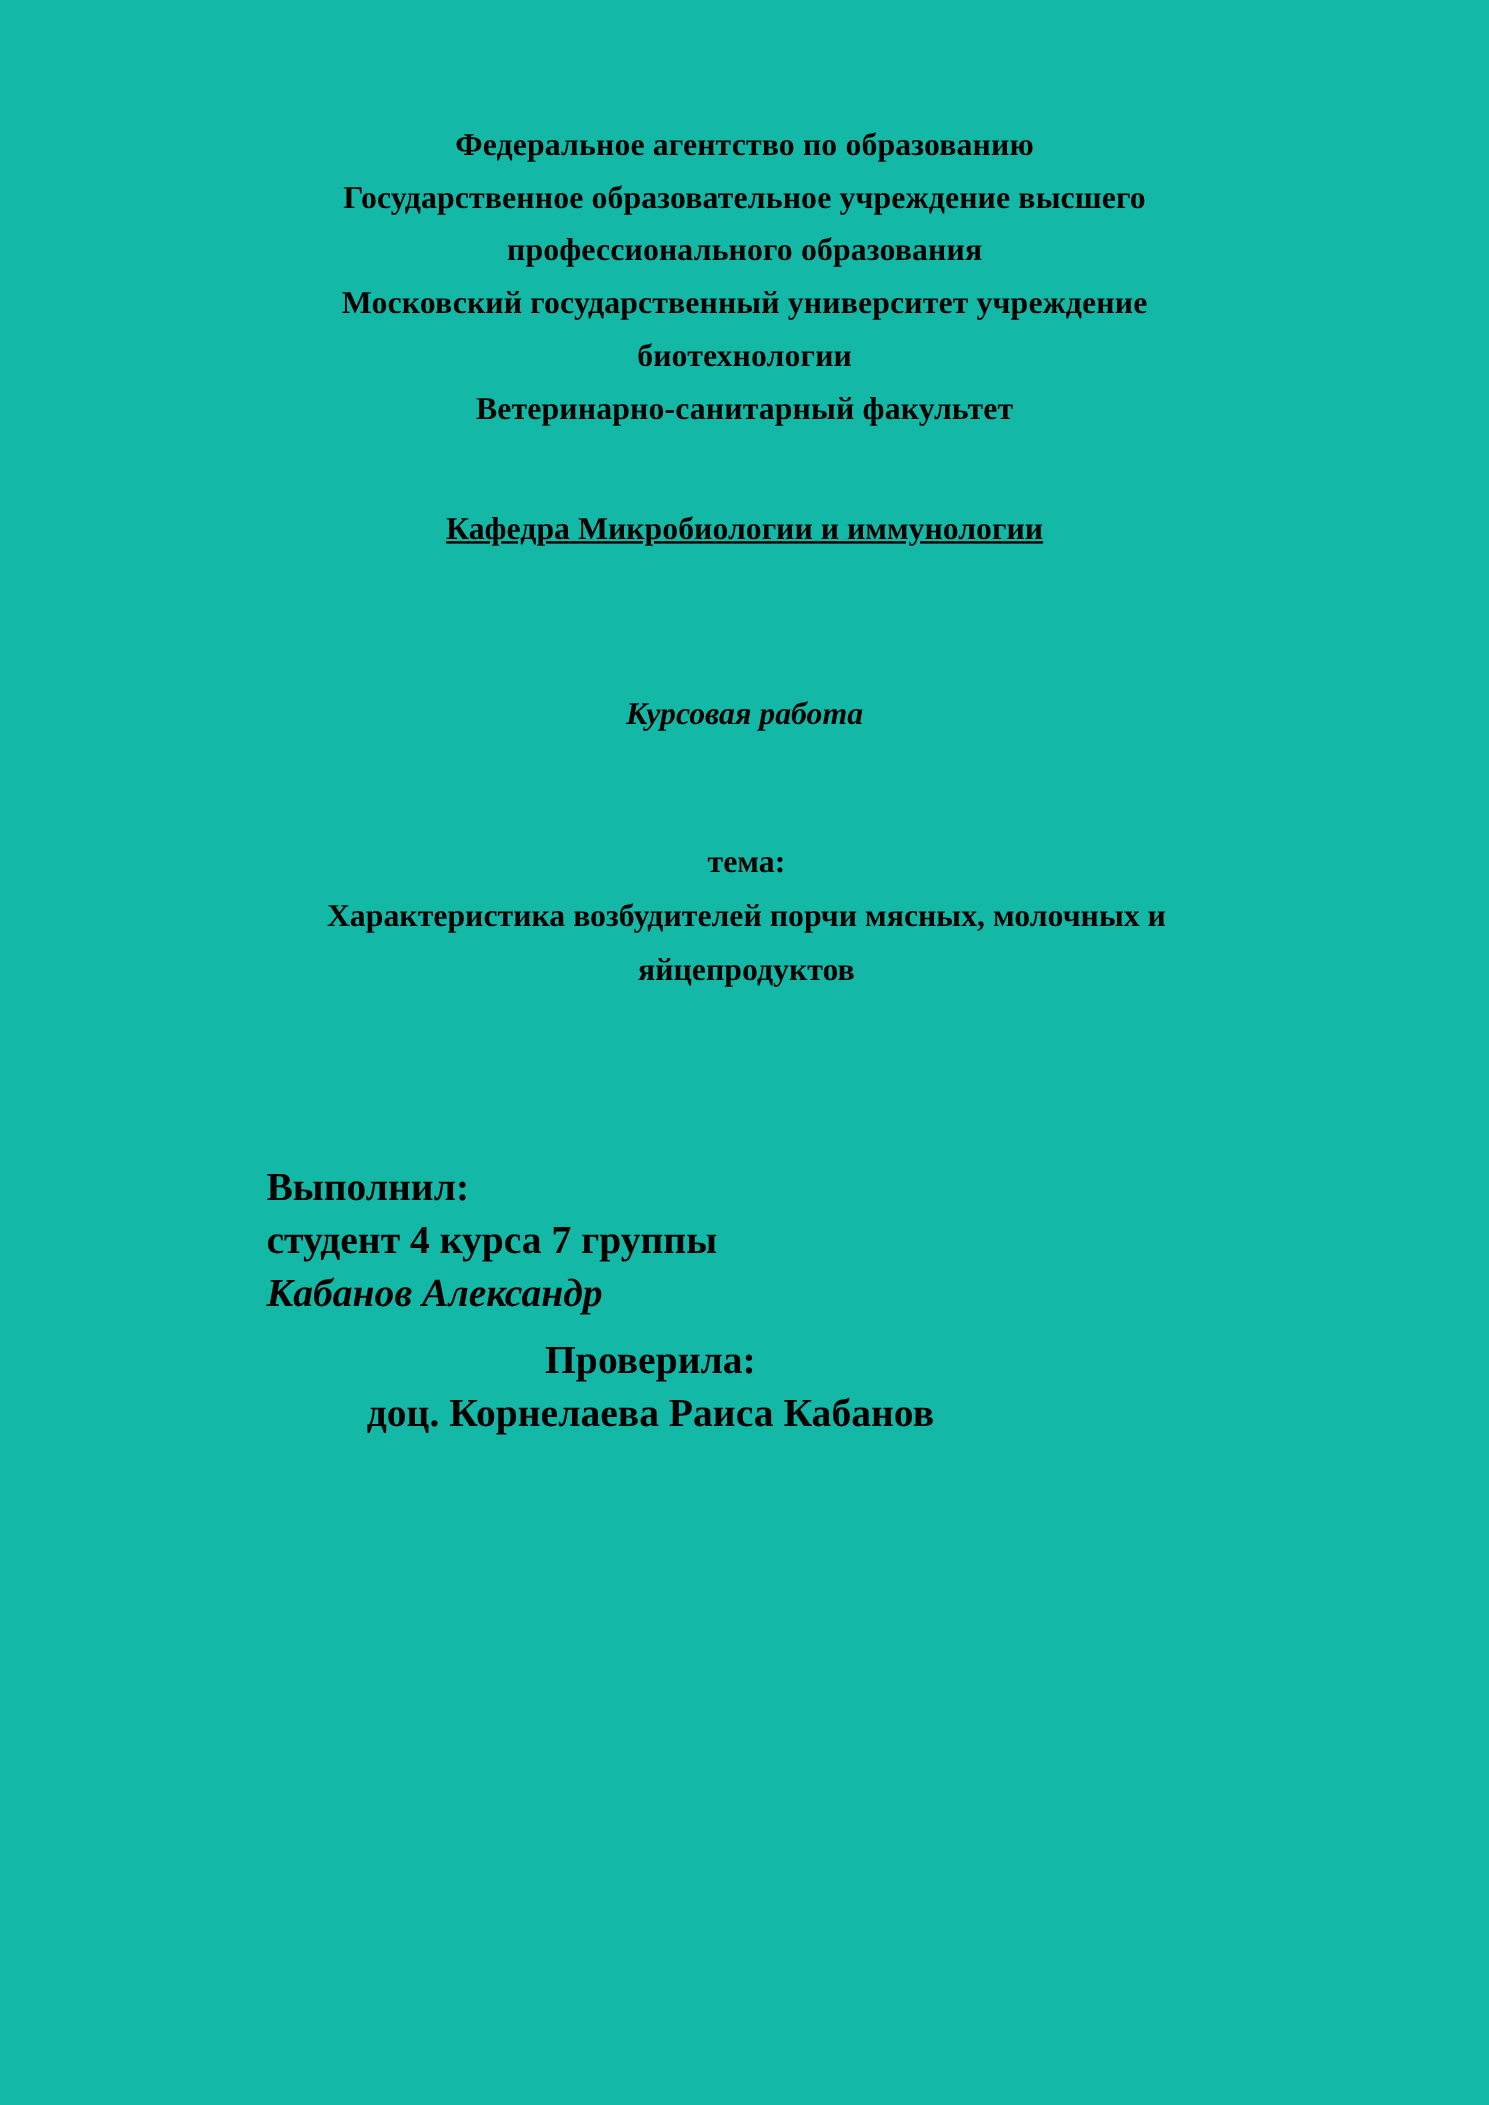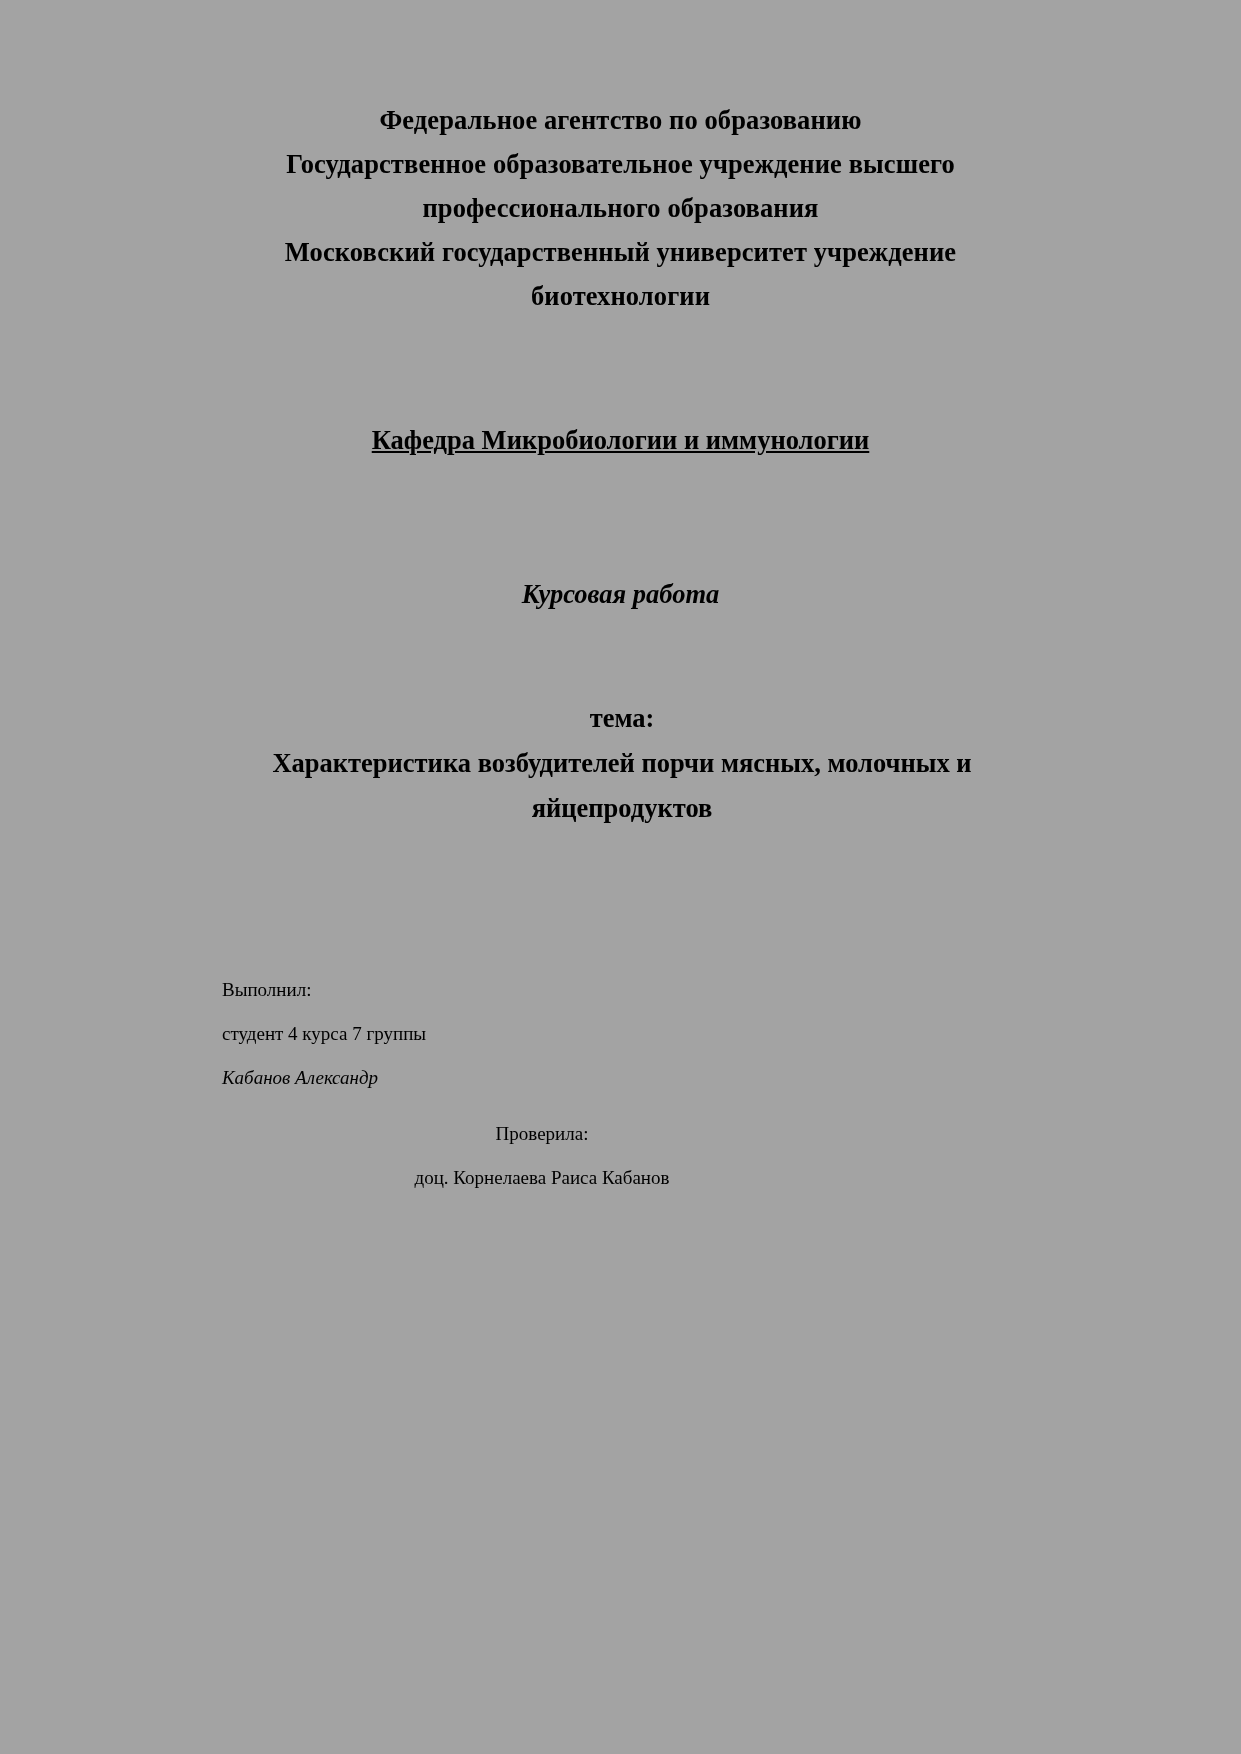--- a/index.html
+++ b/index.html
@@ -7,21 +7,21 @@
     margin: 0;
     padding: 0;
     background: #ffffff;
   }
 
   .page {
     position: relative;
     width: 1241px;
     height: 1754px;
     margin: 0 auto;
-    background: #a3a3a3;
+    background: #14b8a6;
     color: #000000;
     font-family: "Liberation Serif", "DejaVu Serif", serif;
     overflow: hidden;
     box-sizing: border-box;
   }
 
   
   .header-block {
     position: absolute;
     left: 248px;
@@ -108,39 +108,40 @@
 
   .reviewer-block {
     position: absolute;
     left: 222px;
     top: 1112px;
     width: 640px;
     text-align: center;
   }
 
   .sig-line {
-    font-size: 19px;
-    font-weight: normal;
+    font-size: 33px;
+    font-weight: bold;
     line-height: 44px;
     white-space: nowrap;
   }
 
   .sig-line.italic {
     font-style: italic;
   }
 </style>
 </head>
 <body>
 
 <div class="page">
 
   <div class="header-block">
     <div class="header-line">Федеральное агентство по образованию</div>
     <div class="header-line wrap">Государственное образовательное учреждение высшего профессионального образования</div>
     <div class="header-line wrap">Московский государственный университет учреждение биотехнологии</div>
+    <div class="header-line">Ветеринарно-санитарный факультет</div>
   </div>
 
   <div class="dept-block">
     <div class="dept-line">Кафедра Микробиологии и иммунологии</div>
   </div>
 
   <div class="worktype-block">
     <div class="worktype-line">Курсовая работа</div>
   </div>
 

